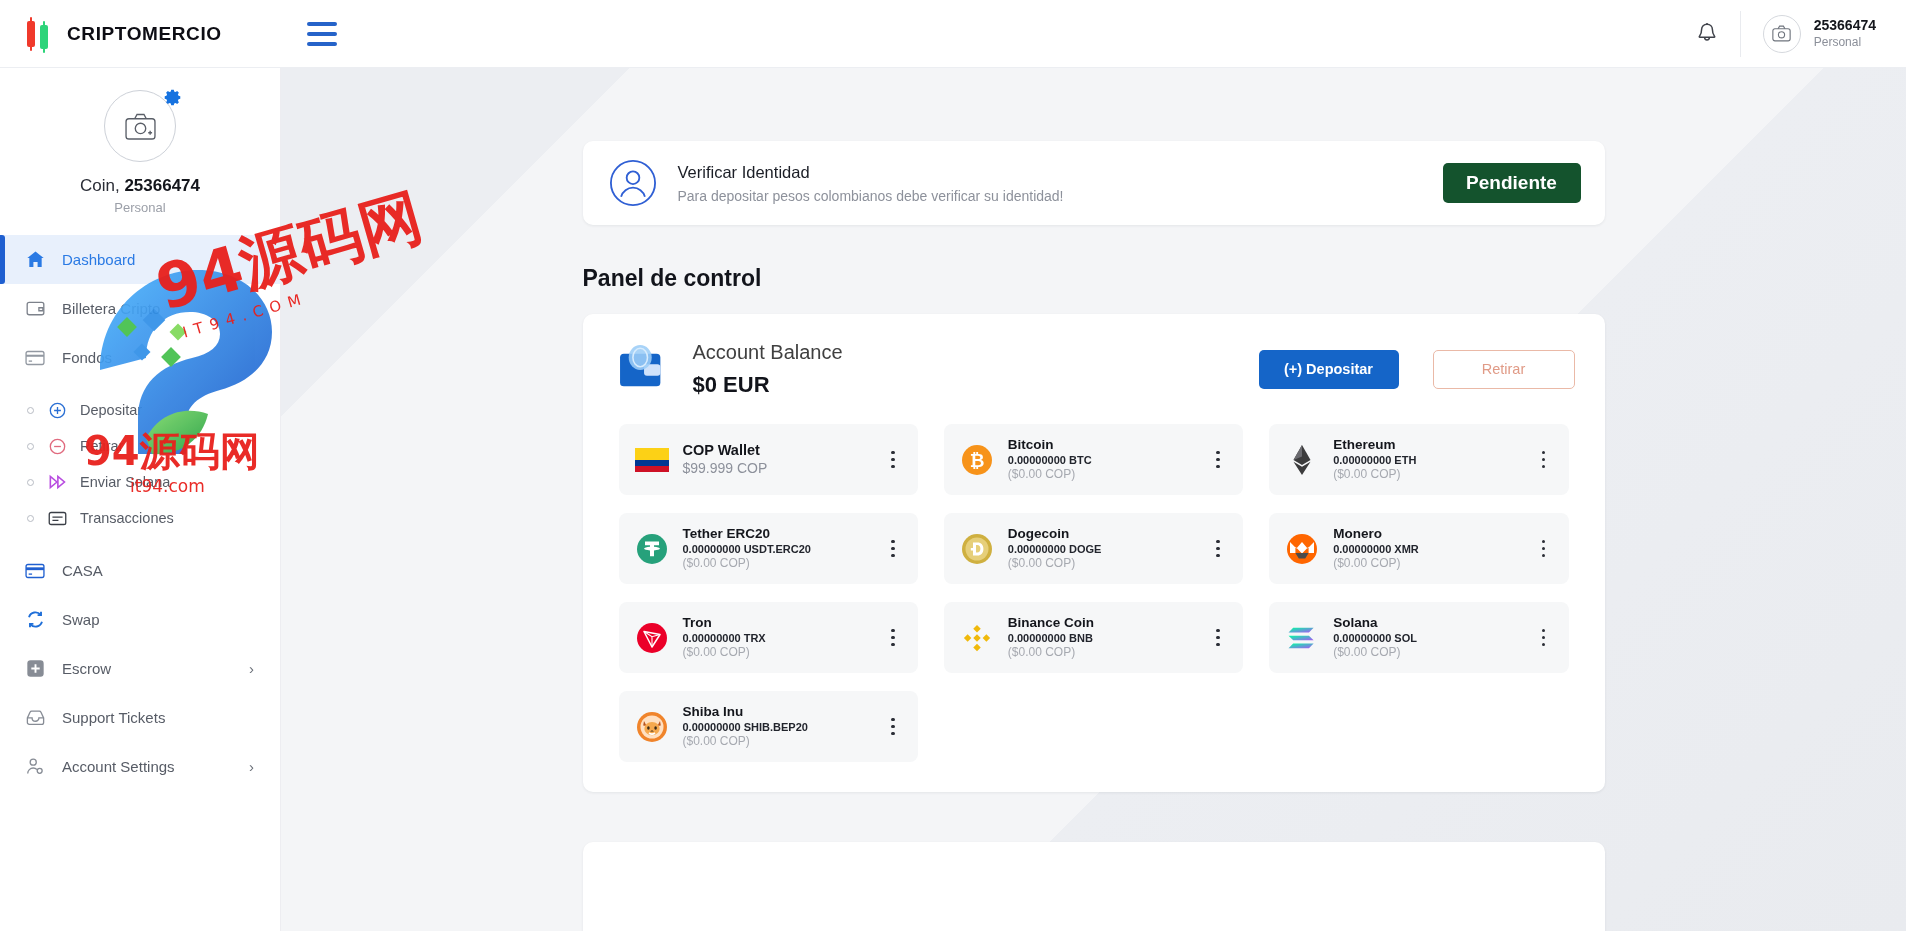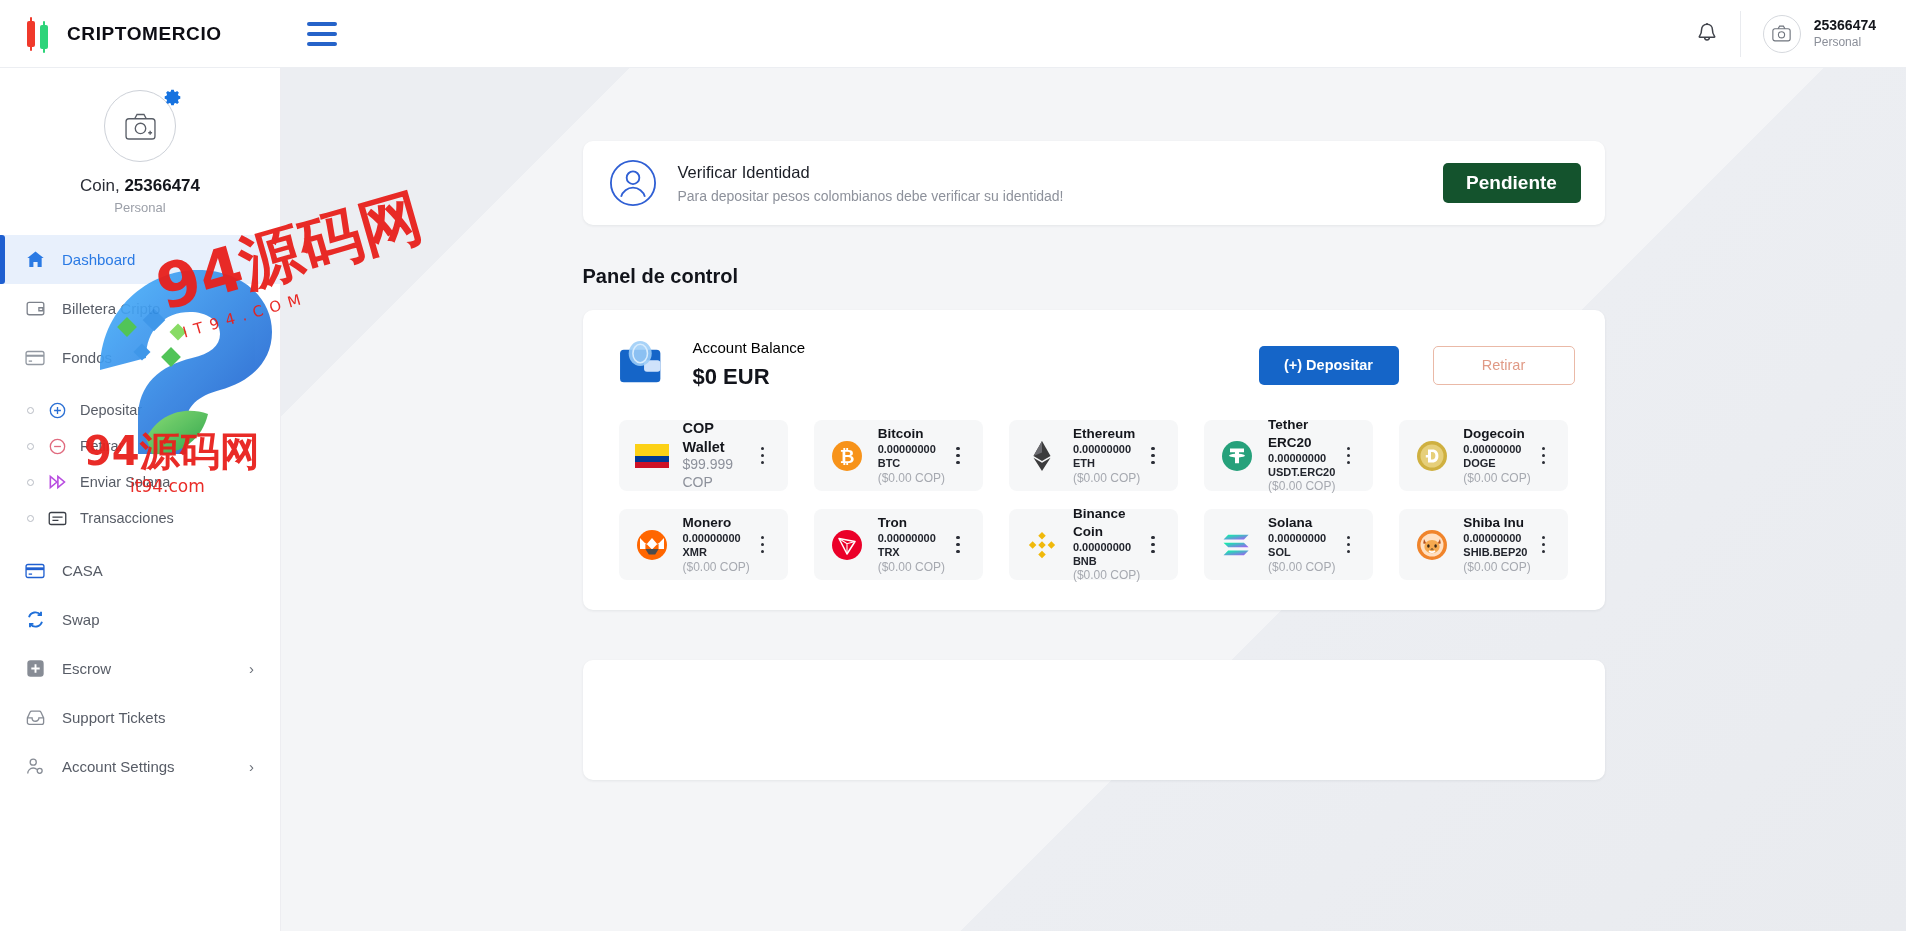--- a/index.html
+++ b/index.html
@@ -112,46 +112,46 @@
   #verify-icon { width: 48px; height: 48px; flex: none; margin-right: 21px; }
   #verify-texts { flex: 1; }
   #verify-title { font-size: 16.5px; color: #1b1e26; margin-bottom: 6px; }
   #verify-sub { font-size: 14px; color: #8d919b; }
   #pendiente-btn {
     background: #14532d; color: #fff; font-size: 19px; font-weight: bold;
     border: none; border-radius: 5px; width: 138px; height: 40px; cursor: pointer;
     font-family: inherit;
   }
 
-  #panel-title { font-size: 20px; color: #12141b; margin: 40px 0 22px 0; }
+  #panel-title { font-size: 23px; color: #12141b; margin: 40px 0 22px 0; }
 
   
   #balance-card {
     background: #fff; border-radius: 10px;
     box-shadow: 0 1px 3px rgba(18,25,45,.07); padding: 0 0 30px 0;
   }
   #balance-head { display: flex; align-items: center; height: 110px; padding: 0 30px 0 36px; }
   #wallet-icon { width: 52px; height: 48px; flex: none; margin-right: 22px; position: relative; }
   #balance-meta { line-height: 1.35; }
-  #balance-label { font-size: 15px; color: #000000; }
+  #balance-label { font-size: 20px; color: #404040; }
   #balance-amount { font-size: 22px; font-weight: bold; color: #12141b; margin-top: 4px; }
   #balance-actions { margin-left: auto; display: flex; align-items: center; gap: 34px; }
   #depositar-btn {
     background: #1565c8; color: #fff; font-size: 14.5px; font-weight: bold;
     border: none; border-radius: 5px; width: 140px; height: 39px; cursor: pointer;
     font-family: inherit;
   }
   #retirar-btn {
     background: #fff; color: #e09a86; font-size: 14.5px;
     border: 1px solid #eab9a7; border-radius: 5px; width: 142px; height: 39px;
     cursor: pointer; font-family: inherit;
   }
 
   #wallet-grid {
-    display: grid; grid-template-columns: repeat(5, 1fr); gap: 18px 26px;
+    display: grid; grid-template-columns: repeat(3, 1fr); gap: 18px 26px;
     padding: 0 36px;
   }
   .wallet-card {
     background: #f6f7f8; border-radius: 8px; height: 71px;
     display: flex; align-items: center; padding: 0 14px 0 16px; cursor: pointer;
   }
   .wallet-logo { width: 34px; height: 34px; flex: none; margin-right: 14px;
     display: flex; align-items: center; justify-content: center; }
   .wallet-texts { flex: 1; line-height: 1.28; min-width: 0; }
   .wallet-name { font-size: 13.5px; font-weight: bold; color: #14161c; }

